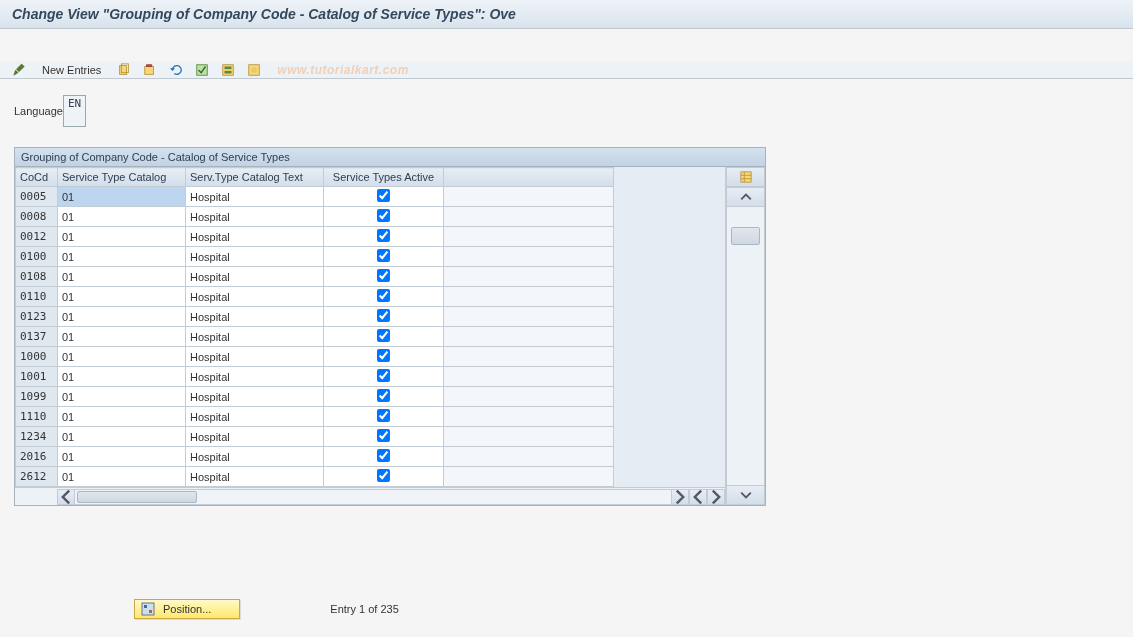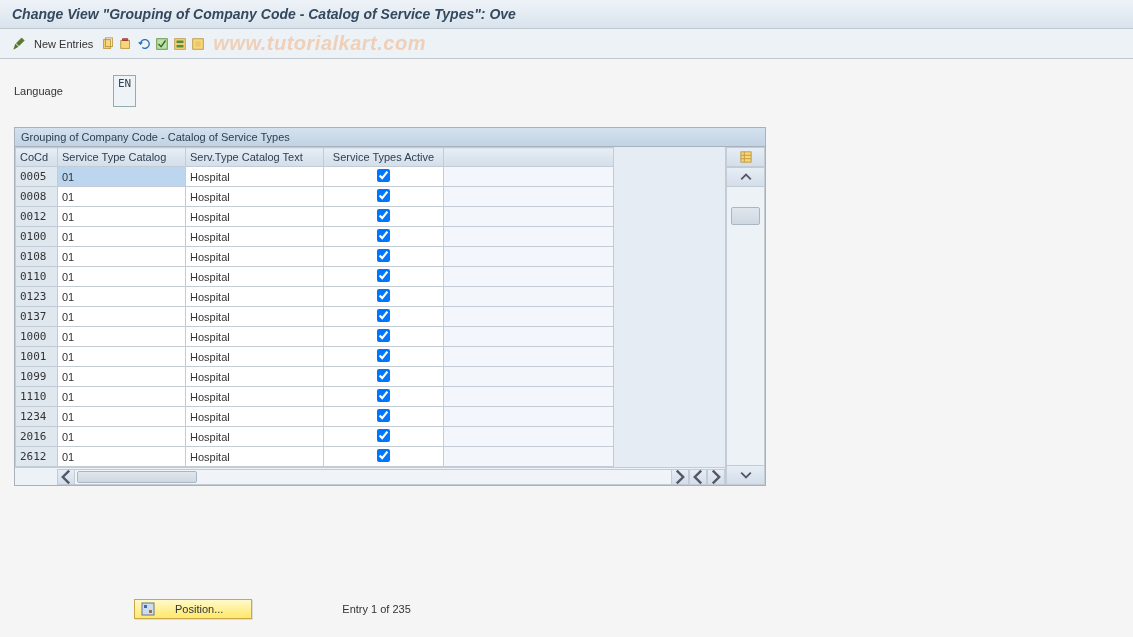--- a/index.html
+++ b/index.html
@@ -20,23 +20,24 @@
       font-weight: bold;
       font-size: 14px;
       color: #34495e;
       border-bottom: 1px solid #c0c8d0;
     }
     .toolbar {
       background: #edf2f7;
       padding: 4px 10px;
       display: flex;
       align-items: center;
-      gap: 0;
+      gap: 8px;
       border-bottom: 1px solid #c0c8d0;
-      height: 30px;
+      height: 18px;
+      margin-top: 32px;
     }
     .tb-icon {
       width: 18px;
       height: 18px;
       display: inline-flex;
       align-items: center;
       justify-content: center;
       border: 1px solid transparent;
       border-radius: 2px;
       cursor: pointer;
@@ -46,32 +47,31 @@
       font-size: 11px;
       color: #333;
       padding: 2px 6px;
       cursor: pointer;
     }
     .watermark {
       color: #f3a56a;
       opacity: 0.45;
       font-style: italic;
       font-weight: bold;
-      font-size: 20px;
+      font-size: 12px;
       margin-left: 6px;
       pointer-events: none;
       letter-spacing: 0.5px;
     }
     .content {
       padding: 16px 14px;
     }
     .lang-row {
       display: flex;
       align-items: center;
-      gap: 50px;
       margin-bottom: 20px;
     }
     .lang-label { font-size: 11px; color:#333; }
     .lang-box {
       border: 1px solid #9aa;
       background: #eef3f7;
       padding: 1px 4px;
       font-family: monospace;
       font-size: 11px;
       color: #345;
@@ -170,21 +170,21 @@
     .footer {
       position:absolute;
       left:0;right:0;
       bottom: 18px;
       display:flex;
       align-items:center;
       gap: 90px;
       padding-left: 134px;
     }
     .position-btn {
-      display:flex;align-items:center;gap:20px;
+      display:flex;align-items:center;gap:8px;
       background: linear-gradient(to bottom, #fff9c9, #ffe96a);
       border:1px solid #caa84a;
       padding:2px 28px 2px 6px;
       font-size:11px;
       cursor:pointer;
       box-shadow: 1px 1px 0 rgba(0,0,0,0.1);
     }
     .position-btn .picon{width:14px;height:14px;}
     .entry-text { font-size:11px; color:#333; }
   </style>

